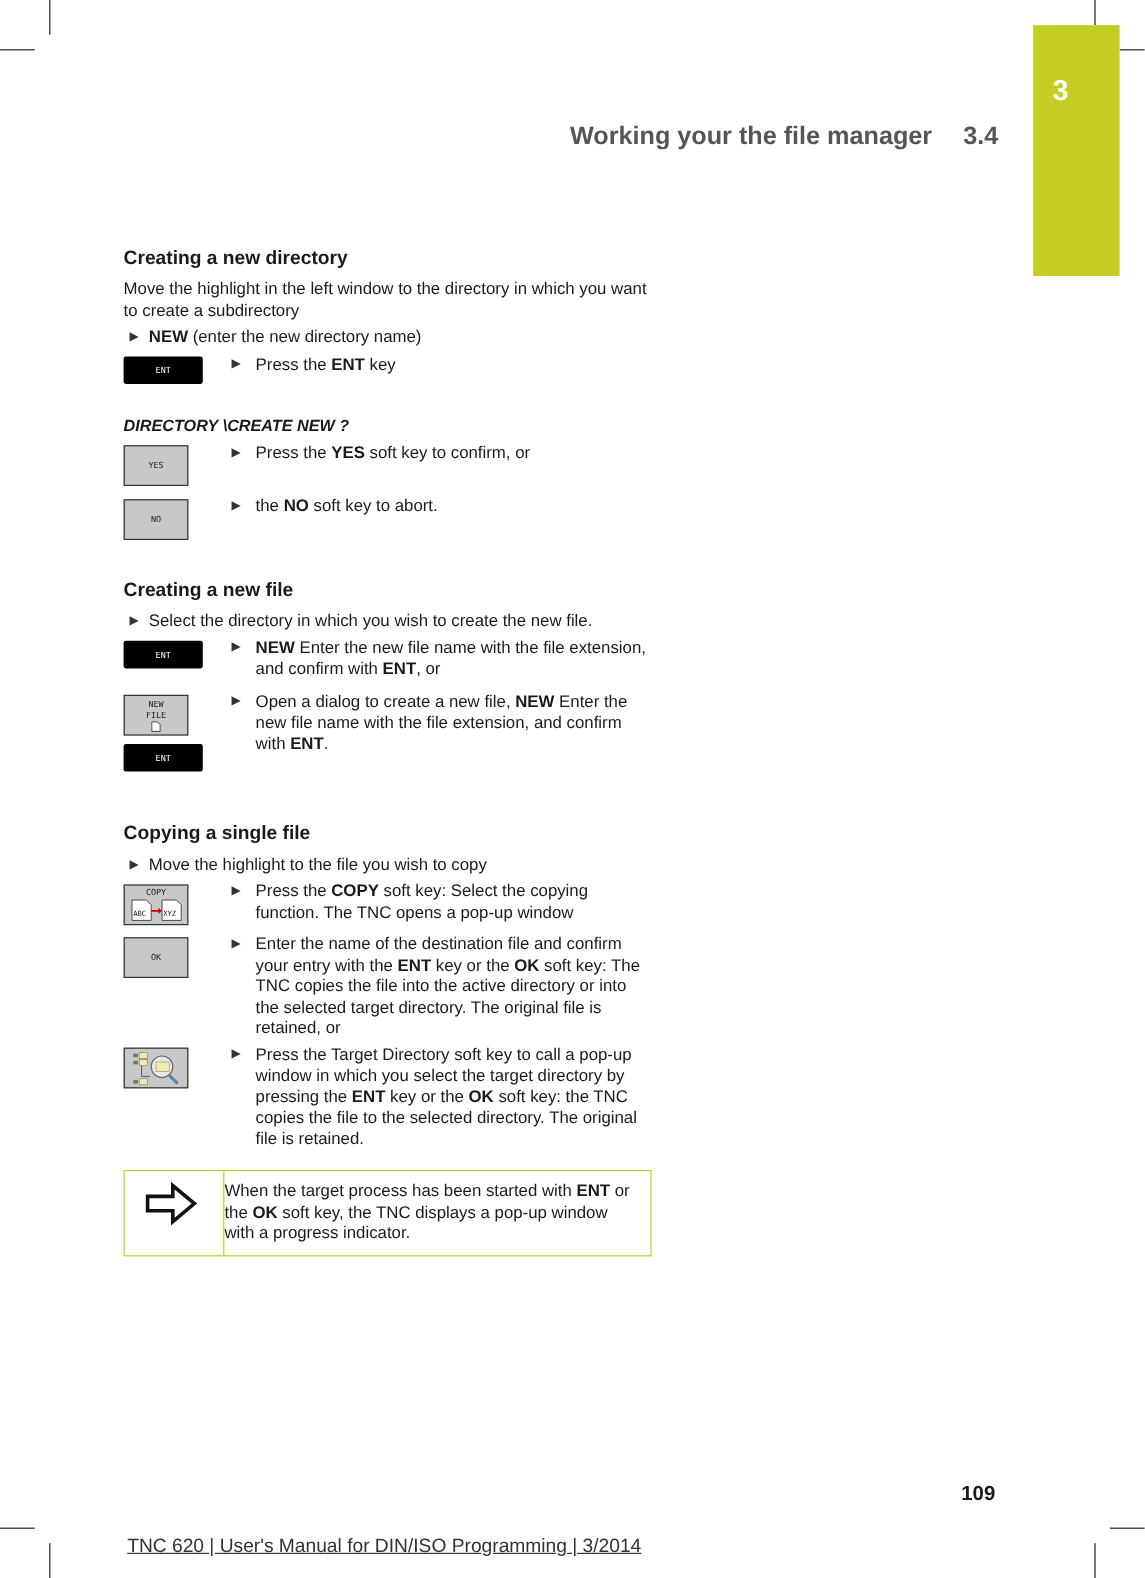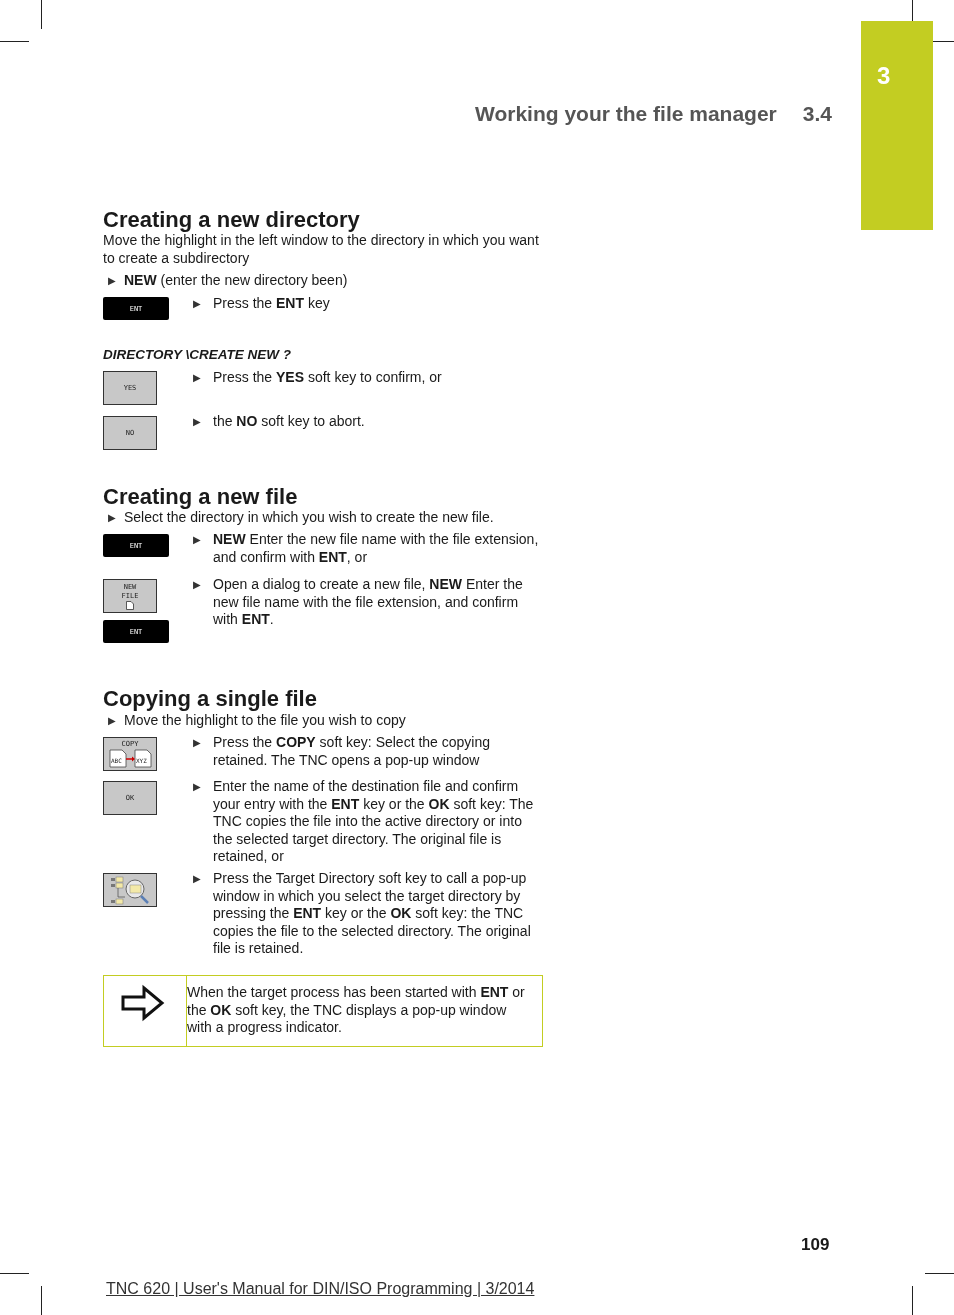--- a/index.html
+++ b/index.html
@@ -2,21 +2,21 @@
 <html><head>
 <meta charset="utf-8">
 <style>
   html,body{margin:0;padding:0;}
   body{width:954px;height:1315px;position:relative;background:#ffffff;font-family:"Liberation Sans",sans-serif;color:#1a1a1a;overflow:hidden;}
   .crop{position:absolute;background:#222;}
   .tab{position:absolute;left:861px;top:21px;width:72px;height:209px;background:#c3cd22;}
   .tab-num{position:absolute;left:877px;top:62px;font-size:24px;font-weight:bold;color:#fff;}
   .hdr{position:absolute;top:102px;right:122px;font-size:21px;font-weight:bold;color:#555;white-space:nowrap;}
   .hdr .sec{margin-left:26px;}
-  .h2{position:absolute;left:103px;font-size:22px;font-weight:bold;color:#1a1a1a;}
+  .h2{position:absolute;left:103px;font-size:16px;font-weight:bold;color:#1a1a1a;}
   .p{position:absolute;left:103px;width:440px;font-size:14px;line-height:17.6px;color:#1a1a1a;}
   .bl{position:absolute;font-size:14px;line-height:17.6px;color:#1a1a1a;}
   .bl .arr{position:absolute;left:0;top:0;font-size:10px;color:#333;}
   .bl .txt{display:block;margin-left:20px;}
   .prompt{position:absolute;left:103px;top:347px;font-size:13.5px;font-weight:bold;color:#1a1a1a;font-style:italic;}
   .key{position:absolute;left:103px;box-sizing:border-box;display:flex;align-items:center;justify-content:center;flex-direction:column;font-family:"DejaVu Sans Mono",monospace;font-size:7px;}
   .key.black{width:66px;height:23px;background:#000;color:#fff;border-radius:2px;}
   .key.grey{width:54px;height:34px;background:#c8c8c8;border:1px solid #333;color:#222;}
   .note{position:absolute;left:103px;top:975px;width:440px;height:72px;box-sizing:border-box;border:1px solid #c3cd22;}
   .note .div{position:absolute;left:82px;top:0;bottom:0;width:1px;background:#c3cd22;}
@@ -42,21 +42,21 @@
 <div class="tab-num">3</div>
 
 <div class="hdr">
   <span>Working your the file manager</span><span class="sec">3.4</span>
 </div>
 
 <div class="h2" style="top:207px">Creating a new directory</div>
 <div class="p" style="top:232px">Move the highlight in the left window to the directory in which you want to create a subdirectory</div>
 <div class="bl" style="left:108px;top:272px;width:440px">
   <span class="arr">▶</span>
-  <span class="txt" style="margin-left:16px"><b>NEW</b><span> (enter the new directory been)</span></span>
+  <span class="txt" style="margin-left:16px"><b>NEW</b><span> (enter the new directory name)</span></span>
 </div>
 <div class="key black" style="top:297px">
     <span>ENT</span>
   </div>
 <div class="bl" style="left:193px;top:295px;width:350px">
   <span class="arr">▶</span>
   <span class="txt"><span>Press the </span><b>ENT</b><span> key</span></span>
 </div>
 
 <div class="prompt">DIRECTORY \CREATE NEW ?</div>
@@ -114,21 +114,21 @@
     <path d="M4 2 H16 L20 6 V19 H4 Z" fill="#fff" stroke="#444" stroke-width="0.8"></path>
     <path d="M29 2 H41 L45 6 V19 H29 Z" fill="#fff" stroke="#444" stroke-width="0.8"></path>
     <line x1="20" y1="11" x2="27" y2="11" stroke="#c00" stroke-width="1.5"></line>
     <path d="M26 8.5 L29 11 L26 13.5 Z" fill="#c00"></path>
     <text x="5" y="15" font-size="6" font-family="DejaVu Sans Mono, monospace" fill="#222">ABC</text>
     <text x="30" y="15" font-size="6" font-family="DejaVu Sans Mono, monospace" fill="#222">XYZ</text>
   </svg>
 </div>
 <div class="bl" style="left:193px;top:734px;width:350px">
   <span class="arr">▶</span>
-  <span class="txt"><span>Press the </span><b>COPY</b><span> soft key: Select the copying retained. The TNC opens a pop-up window</span></span>
+  <span class="txt"><span>Press the </span><b>COPY</b><span> soft key: Select the copying function. The TNC opens a pop-up window</span></span>
 </div>
 <div class="key grey" style="top:781px">
     <span>OK</span>
   </div>
 <div class="bl" style="left:193px;top:778px;width:350px">
   <span class="arr">▶</span>
   <span class="txt"><span>Enter the name of the destination file and confirm your entry with the </span><b>ENT</b><span> key or the </span><b>OK</b><span> soft key: The TNC copies the file into the active directory or into the selected target directory. The original file is retained, or</span></span>
 </div>
 <div class="key grey" style="top:873px">
   <svg width="50" height="32" viewBox="0 0 50 32">

